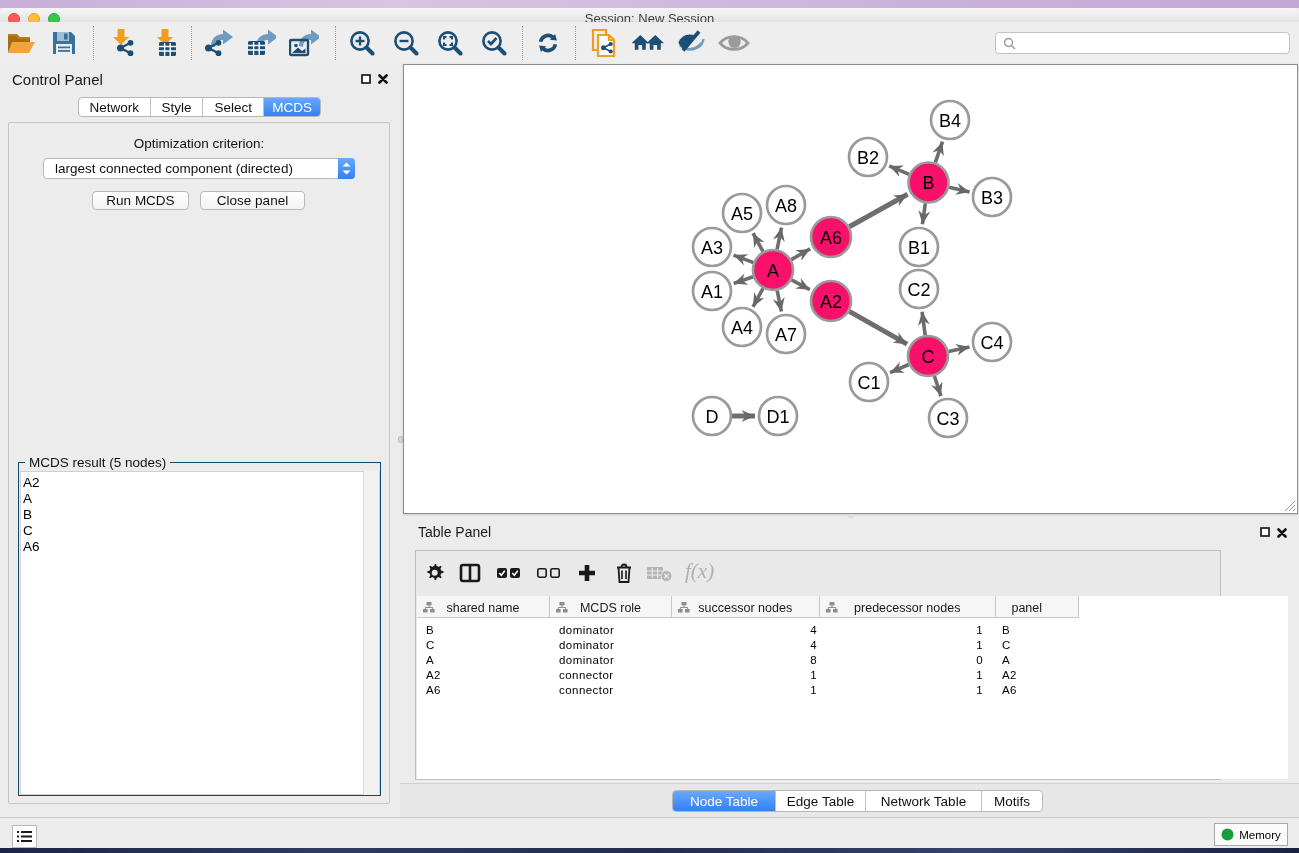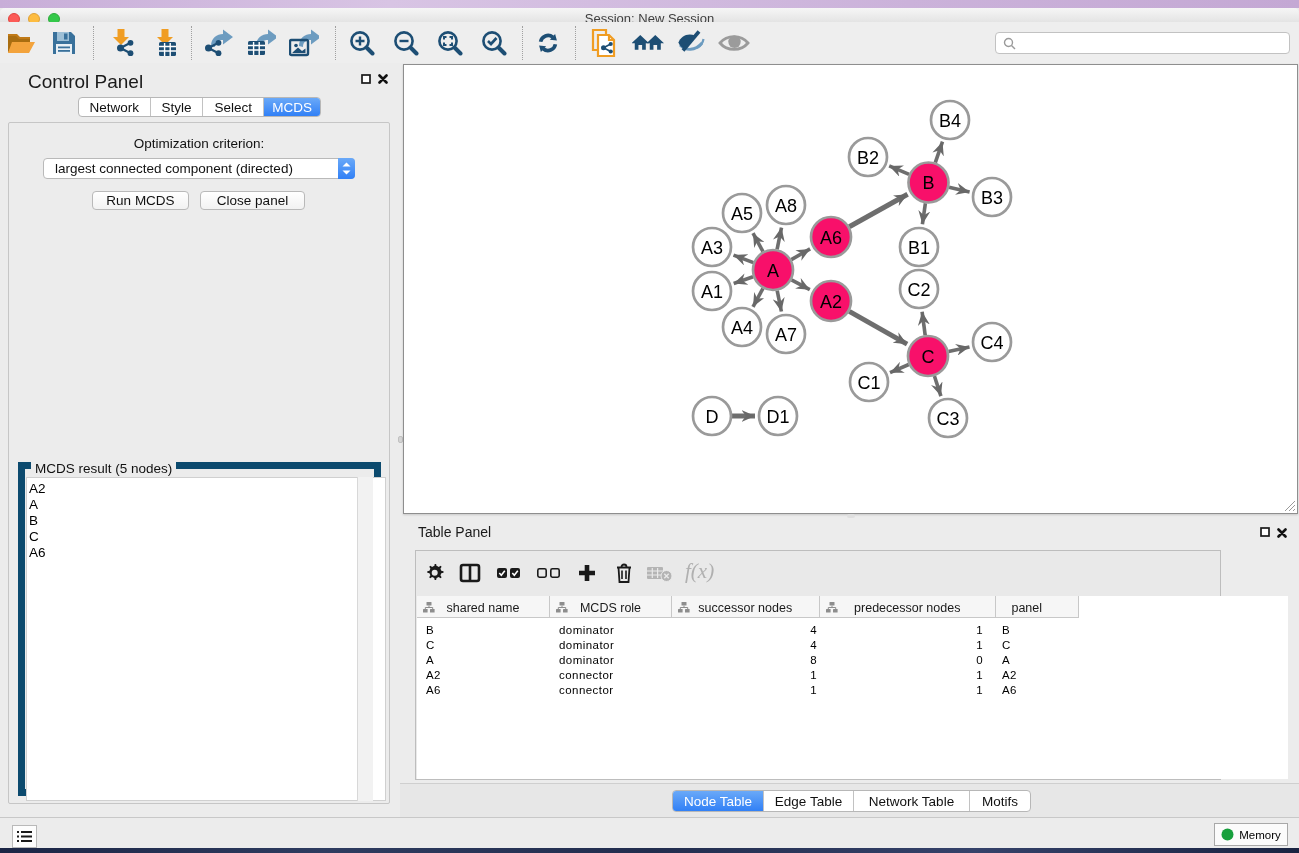--- a/index.html
+++ b/index.html
@@ -5,32 +5,32 @@
 #wall-top { position:absolute; left:0; top:0; width:1299px; height:8px; background:linear-gradient(90deg,#c8aed8,#d8c4e4 30%,#cbb2da 70%,#c4a8d4); }
 #titlebar { position:absolute; left:0; top:8px; width:1299px; height:21px; background:linear-gradient(#f6f6f6,#dcdcdc); border-bottom:1px solid #b3b3b3; border-radius:5px 5px 0 0; }
 .tl { position:absolute; top:5px; width:12px; height:12px; border-radius:50%; }
 #title { position:absolute; top:0; left:0; width:100%; text-align:center; font-size:13px; line-height:21px; color:#3f3f3f; }
 #toolbar { position:absolute; left:0; top:22px; width:1299px; height:41px; background:#eeeeee; }
 .tbi { position:absolute; top:0; height:41px; width:44px; display:flex; align-items:center; justify-content:center; }
 .sep { position:absolute; top:4px; height:34px; width:0; border-left:1px dotted #a0a0a0; }
 #search { position:absolute; left:995px; top:10px; width:295px; height:22px; background:#fff; border:1px solid #c2c2c2; border-radius:4px; display:flex; align-items:center; padding-left:7px; }
 
 
-#cp-title { position:absolute; left:28px; top:71px; font-size:19px; color:#1a1a1a;text-align:center; }
+#cp-title { position:absolute; left:12px; top:71px; font-size:15px; color:#1a1a1a;text-align:center; }
 #cp-box { position:absolute; left:8px; top:122px; width:382px; height:682px; border:1px solid #c6c6c6; border-radius:2px; background:#ececec; }
 .winbtn { position:absolute; top:74px; }
 #cp-tabs { position:absolute; left:78px; top:97px; width:243px; height:20px; display:flex; font-size:13.5px; border:1px solid #b7b7b7; border-radius:4px; background:#fff; overflow:hidden; }
 #cp-tabs div { display:flex; align-items:center; justify-content:center; border-right:1px solid #c2c2c2; color:#111; }
 #cp-tabs div:last-child { border-right:none; }
 #cp-tabs .on { background:linear-gradient(#6aa9f8,#3180f6); color:#fff; }
 #opt-label { position:absolute; left:0; top:136px; width:398px; text-align:center; font-size:13.5px; color:#111; }
 #dropdown { position:absolute; left:43px; top:158px; width:312px; height:21px; background:#fff; border:1px solid #b9b9b9; border-radius:4px; font-size:13.5px; color:#111; line-height:19px; padding-left:11px; }
 #dd-step { position:absolute; right:-1px; top:-1px; width:17px; height:21px; border-radius:0 4px 4px 0; background:linear-gradient(#6aa9f8,#3180f6); }
 .btn { position:absolute; height:19px; background:linear-gradient(#ffffff,#f2f2f2); border:1px solid #b9b9b9; border-radius:4px; font-size:13.5px; color:#111; text-align:center; line-height:17px; }
-#fieldset { position:absolute; left:18px; top:462px; width:363px; height:334px; border:7px solid #0c4a6e; }
+#fieldset { position:absolute; left:18px; top:462px; width:363px; height:334px; border:1px solid #0c4a6e; }
 #fs-legend { position:absolute; left:6px; top:-8px; background:#ececec; padding:0 4px; font-size:13.5px; color:#111; }
 #fs-list { position:absolute; left:1px; top:8px; width:360px; height:324px; background:#fff; border:1px solid #d0d0d0; font-size:13.5px; color:#000; padding:3px 0 0 2px; line-height:16px; }
 #fs-scroll { position:absolute; right:1px; top:8px; width:16px; height:324px; background:#f2f2f2; border-left:1px solid #d8d8d8; }
 
 
 #net-win { position:absolute; left:403px; top:64px; width:895px; height:450px; background:#fff; border:1px solid #8e8e8e; box-shadow:0 1px 2px rgba(0,0,0,.15); }
 #net-title { position:absolute; left:0; top:0; width:100%; height:20px; background:linear-gradient(#f5f5f5,#d8d8d8); border-bottom:1px solid #aaaaaa; }
 #net-title .tl { top:4px; }
 #net-name { text-align:center; font-size:13px; line-height:19px; color:#333; }
 #net-canvas { position:absolute; left:1px; top:20px; width:891px; height:427px; background:#fff; }
@@ -502,21 +502,21 @@
           <span class="c4">1</span>
           <span class="c5">A6</span>
         </div>
 
     </div>
   </div>
 </div>
 
 <div id="tabs-strip"></div>
 <div id="btabs">
-  <div class="on" style="width:91px">Node Table</div>
+  <div class="on" style="width:103px">Node Table</div>
     <div style="width:90px">Edge Table</div>
     <div style="width:116px">Network Table</div>
     <div style="width:60px">Motifs</div>
 </div>
 <div id="statusbar">
   <div id="list-btn">
       <svg width="15" height="13" viewBox="0 0 15 13">
         <g fill="#1a1a1a">
           <rect x="0" y="1" width="2" height="2"></rect>
           <rect x="4" y="1" width="11" height="2"></rect>

